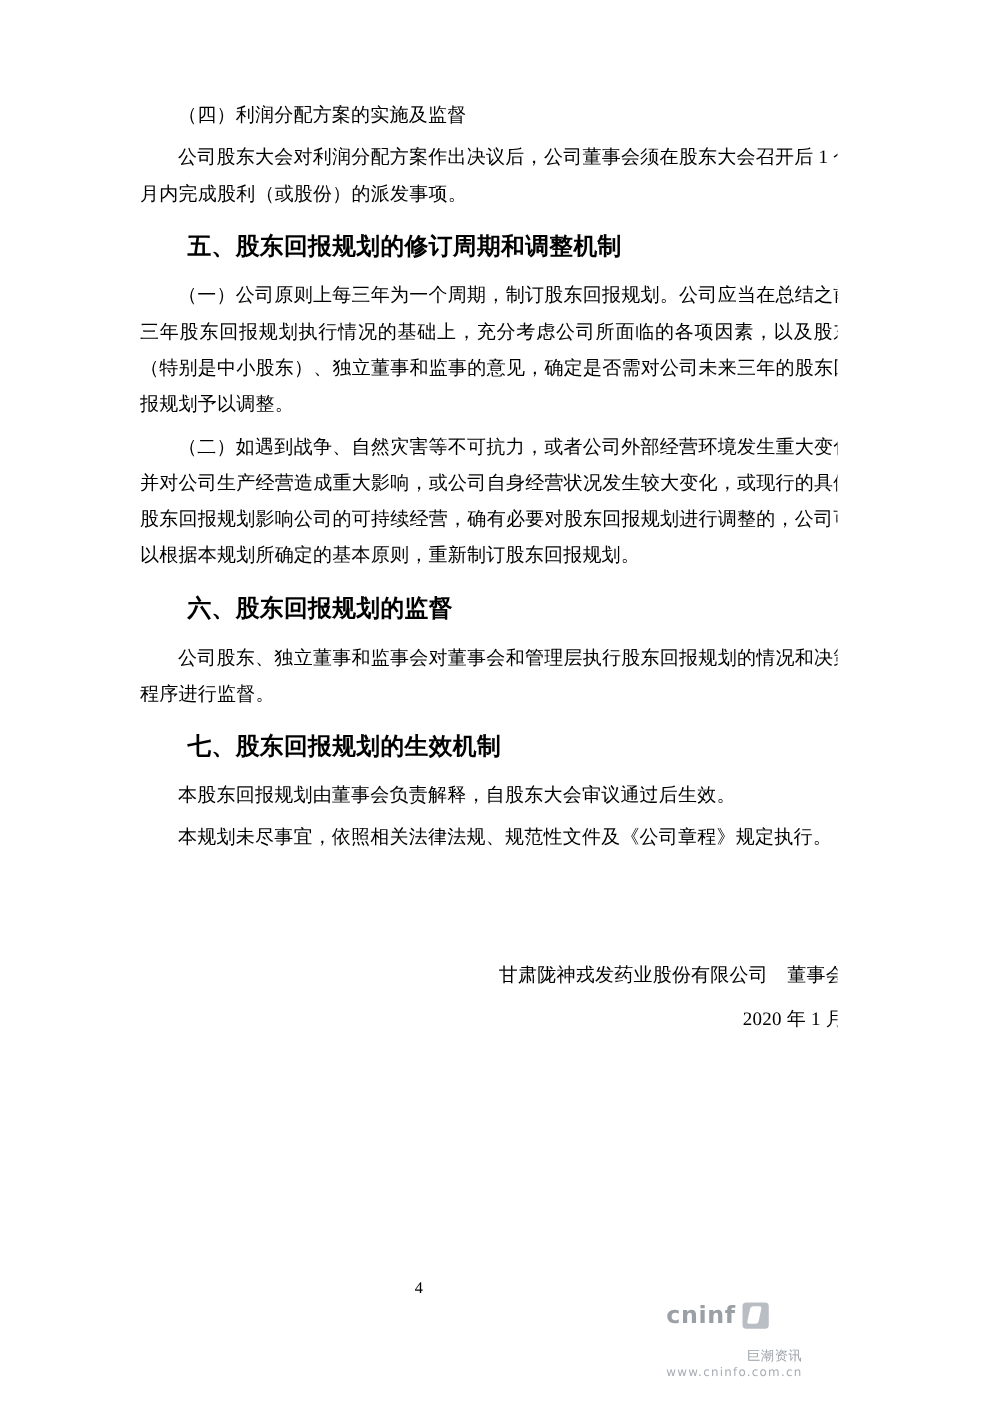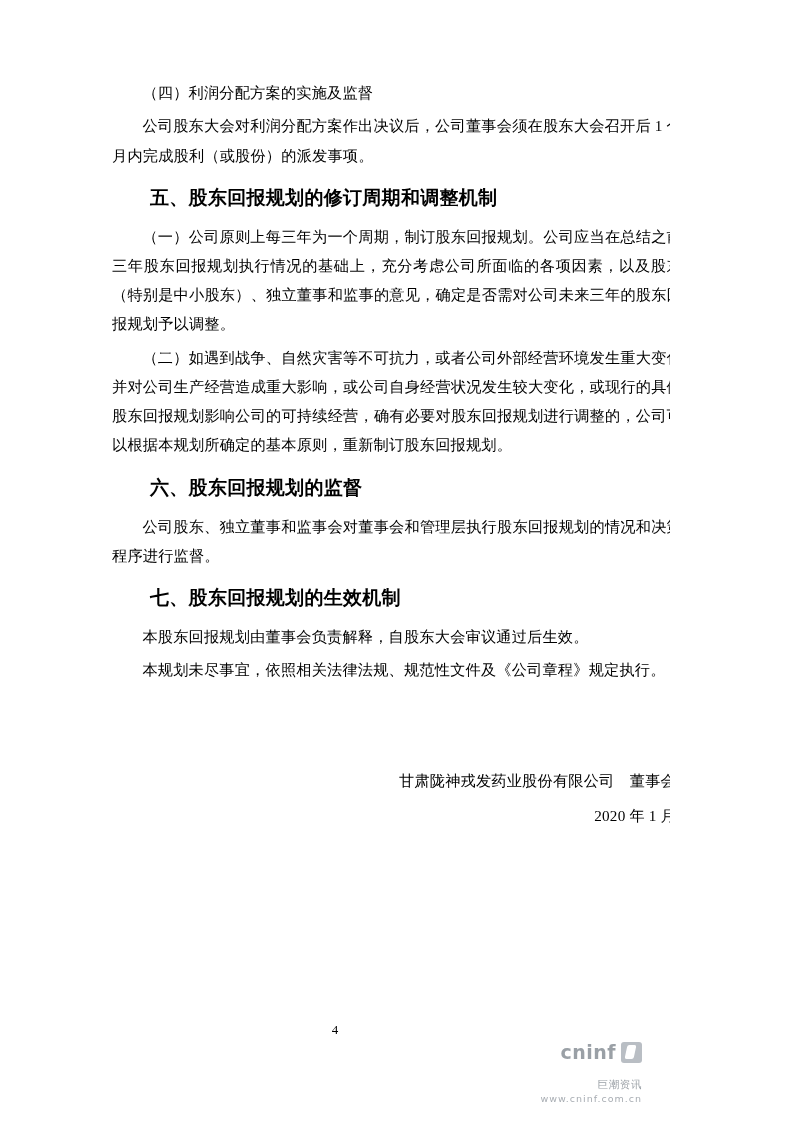--- a/index.html
+++ b/index.html
@@ -66,21 +66,21 @@
   .watermark {
     position: absolute;
     right: 28px;
     bottom: 18px;
     text-align: right;
     user-select: none;
   }
   .wm-row {
     display: flex;
     align-items: center;
-    justify-content: flex-end;
+    justify-content: flex-start;
     gap: 5px;
   }
   .wm-text {
     font-family: "DejaVu Sans", "Liberation Sans", sans-serif;
     font-size: 19px;
     font-weight: bold;
     color: #9aa0a6;
     letter-spacing: 0.5px;
   }
   .wm-mark {
@@ -159,16 +159,16 @@
   </div>
 
   <div class="page-number">4</div>
 
   <div class="watermark">
     <div class="wm-row">
       <span class="wm-text">cninf</span>
       <span class="wm-mark"></span>
     </div>
     <div class="wm-sub">巨潮资讯</div>
-    <div class="wm-cn">www.cninf.com.cn</div>
+    <div class="wm-cn">www.cninfo.com.cn</div>
   </div>
 
 </div>
 
 </body></html>

